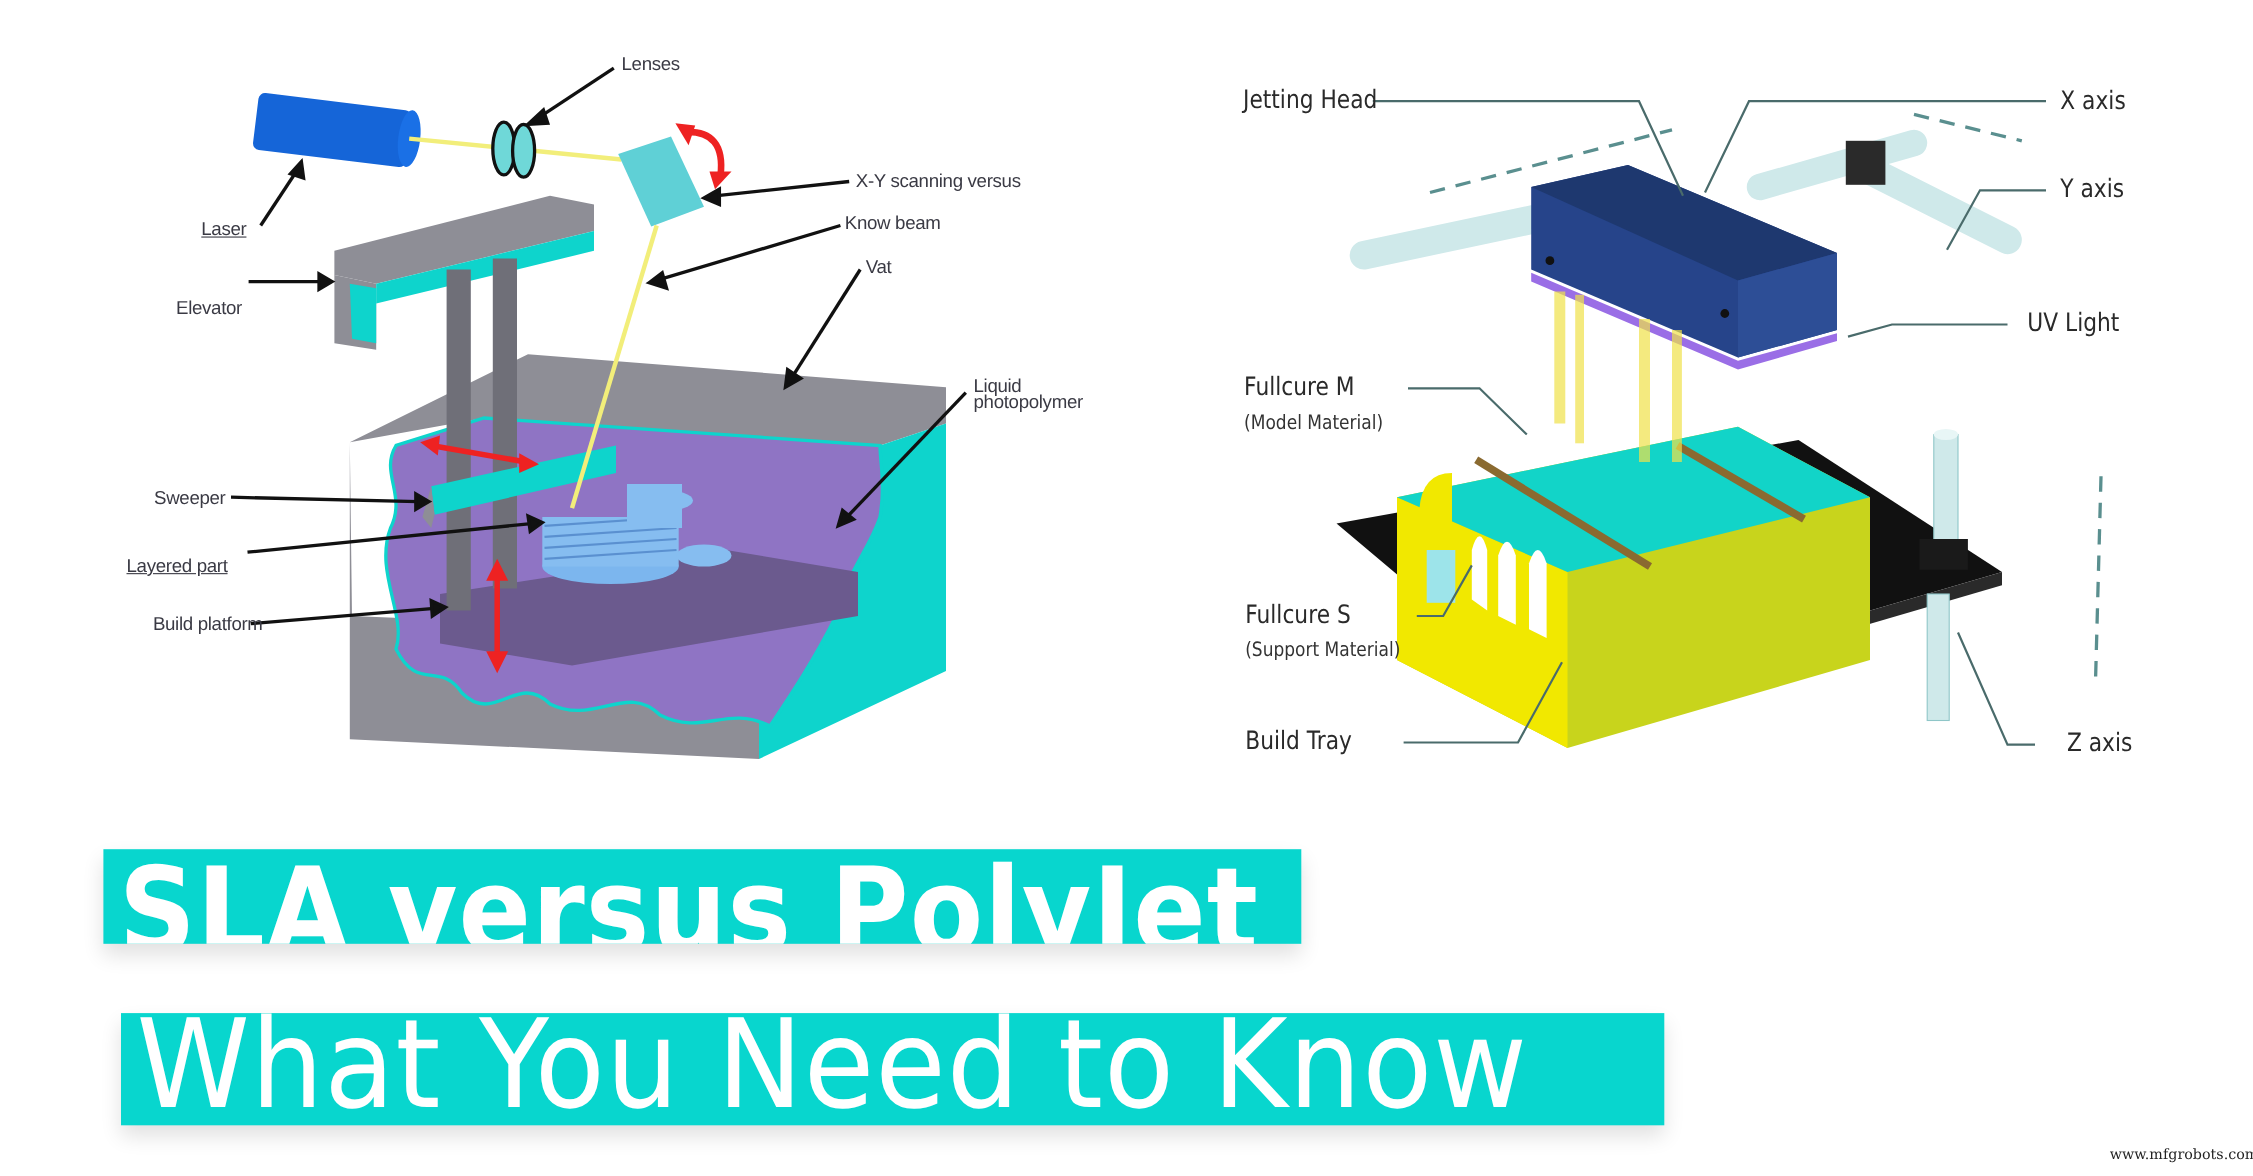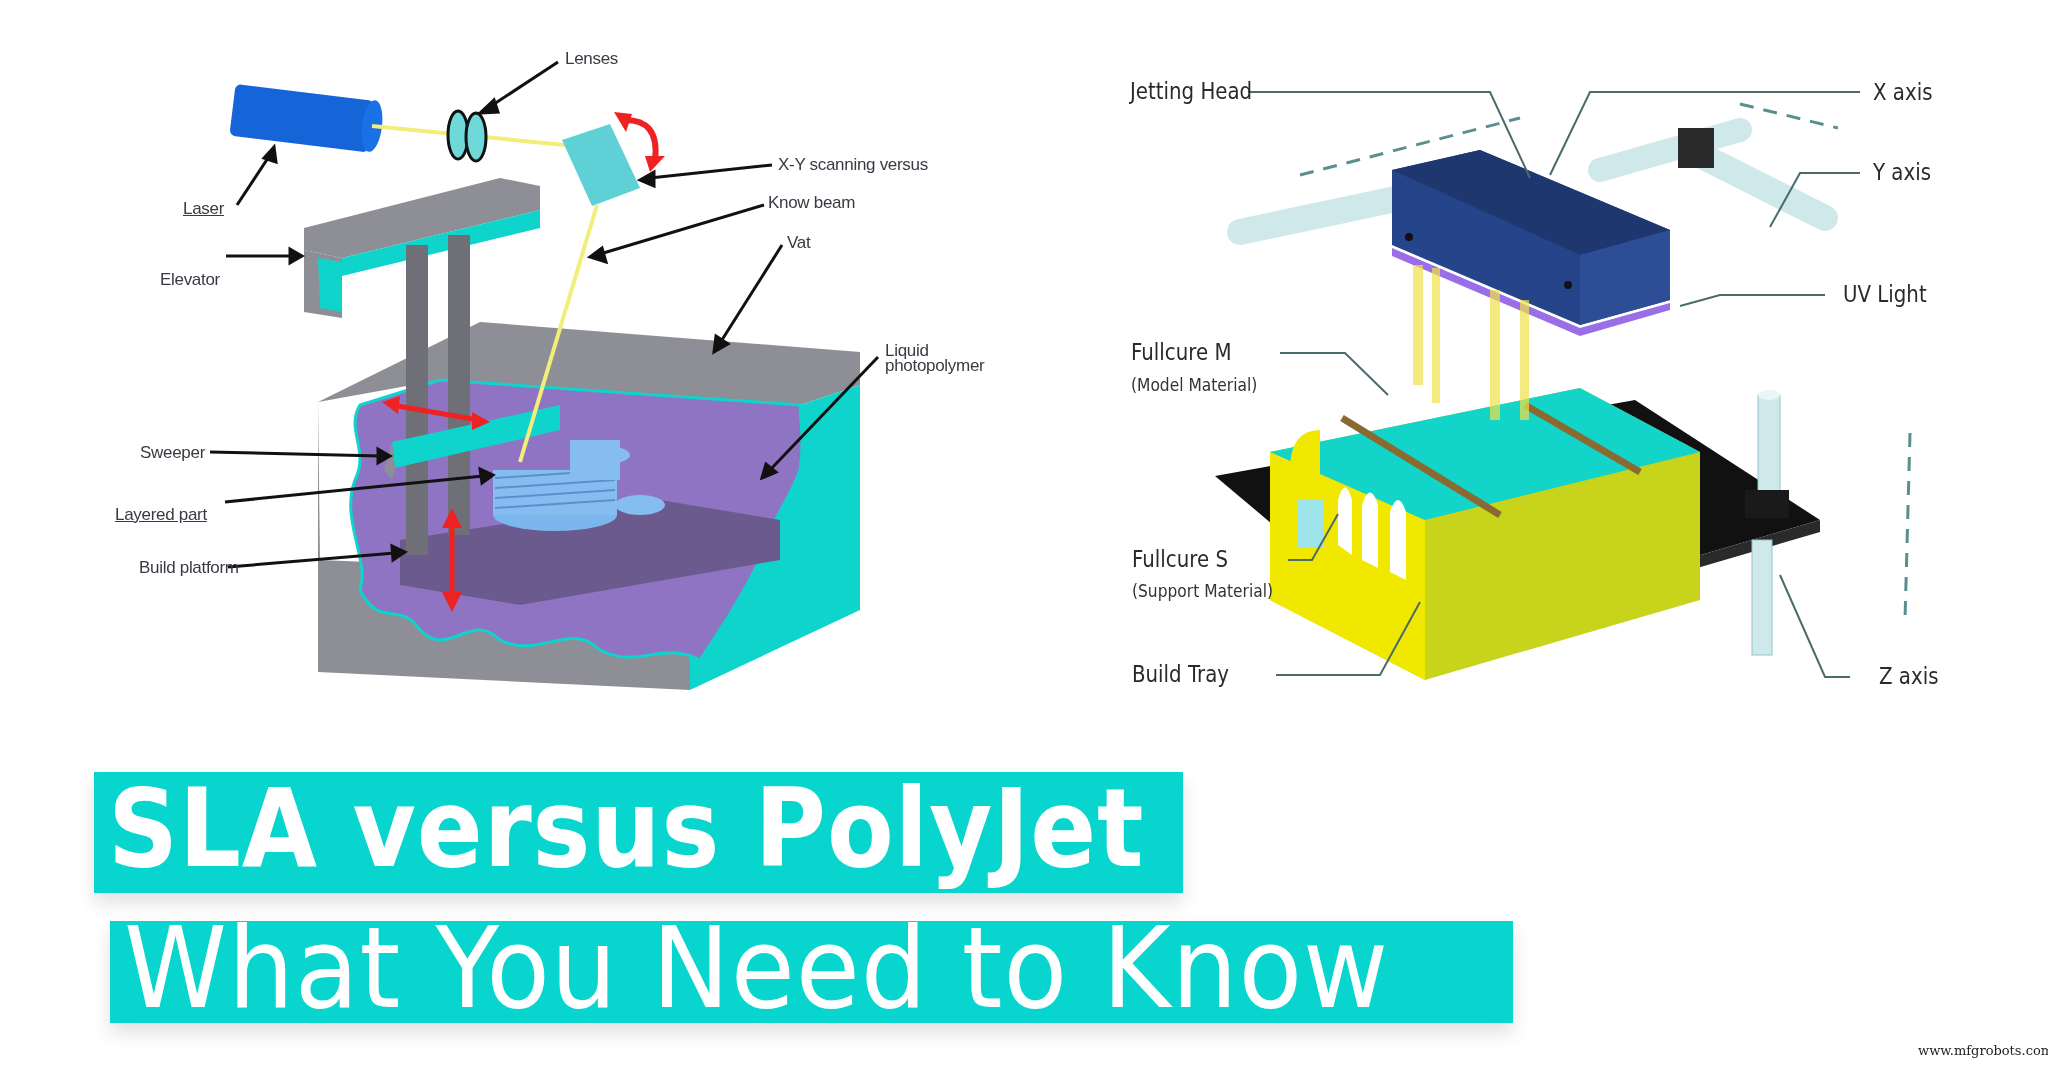--- a/index.html
+++ b/index.html
@@ -5,21 +5,21 @@
   html, body { margin:0; padding:0; background:#ffffff; }
   body { width:2048px; height:1069px; position:relative; overflow:hidden; font-family:"Liberation Sans", sans-serif; }
   .diagram { position:absolute; top:0; }
   #sla-diagram { left:0; width:1060px; height:740px; }
   #polyjet-diagram { left:1080px; width:968px; height:740px; }
   svg { position:absolute; left:0; top:0; }
   .sla-label { position:absolute; font-family:"Liberation Sans", sans-serif; font-size:17px; color:#3a3a44; white-space:nowrap; letter-spacing:-0.3px; }
   .pj-label { position:absolute; font-family:"DejaVu Sans", sans-serif; font-size:23px; color:#2a2a2a; white-space:nowrap; transform:scaleX(0.86); transform-origin:left top; }
   .pj-sub { position:absolute; font-family:"DejaVu Sans", sans-serif; font-size:18px; color:#333; white-space:nowrap; transform:scaleX(0.86); transform-origin:left top; }
   .title-box { position:absolute; left:94px; background:#08d6ce; color:#ffffff; box-shadow:0 10px 18px rgba(0,0,0,0.12); font-family:"DejaVu Sans", sans-serif; overflow:hidden; }
-  #title-line-1 { top:772px; width:1089px; height:121px; }
+  #title-line-1 { top:772px; width:1089px; height:86px; }
   #title-line-2 { top:921px; width:1403px; height:102px;margin-left:16px; }
   .title-text { position:absolute; left:14px; white-space:nowrap; transform-origin:left top; }
   #title-line-1 .title-text { top:-6px; font-size:108px; font-weight:bold; transform:scaleX(0.9); letter-spacing:1px; }
   #title-line-2 .title-text { top:-18px; font-size:112px; font-weight:normal; transform:scaleX(0.93); letter-spacing:1px; }
   #watermark { position:absolute; left:1918px; top:1043px; font-family:"DejaVu Serif", serif; font-size:13px; color:#222; }
 </style>
 </head>
 <body>
 
 <div class="diagram" id="sla-diagram">

